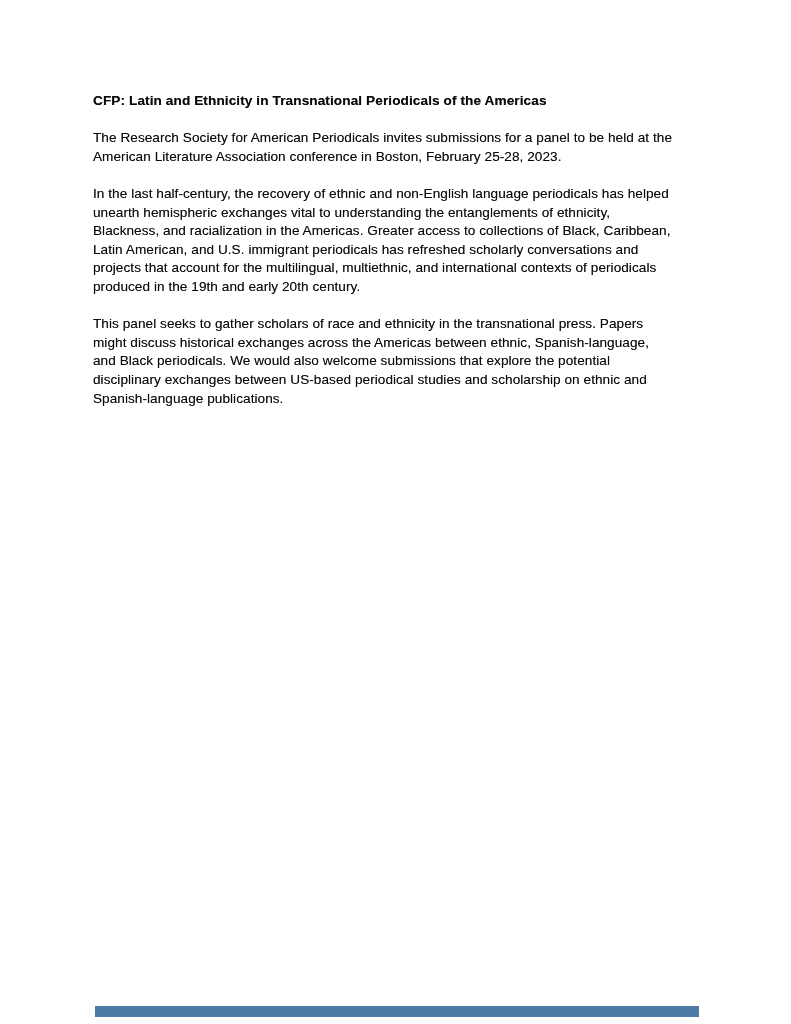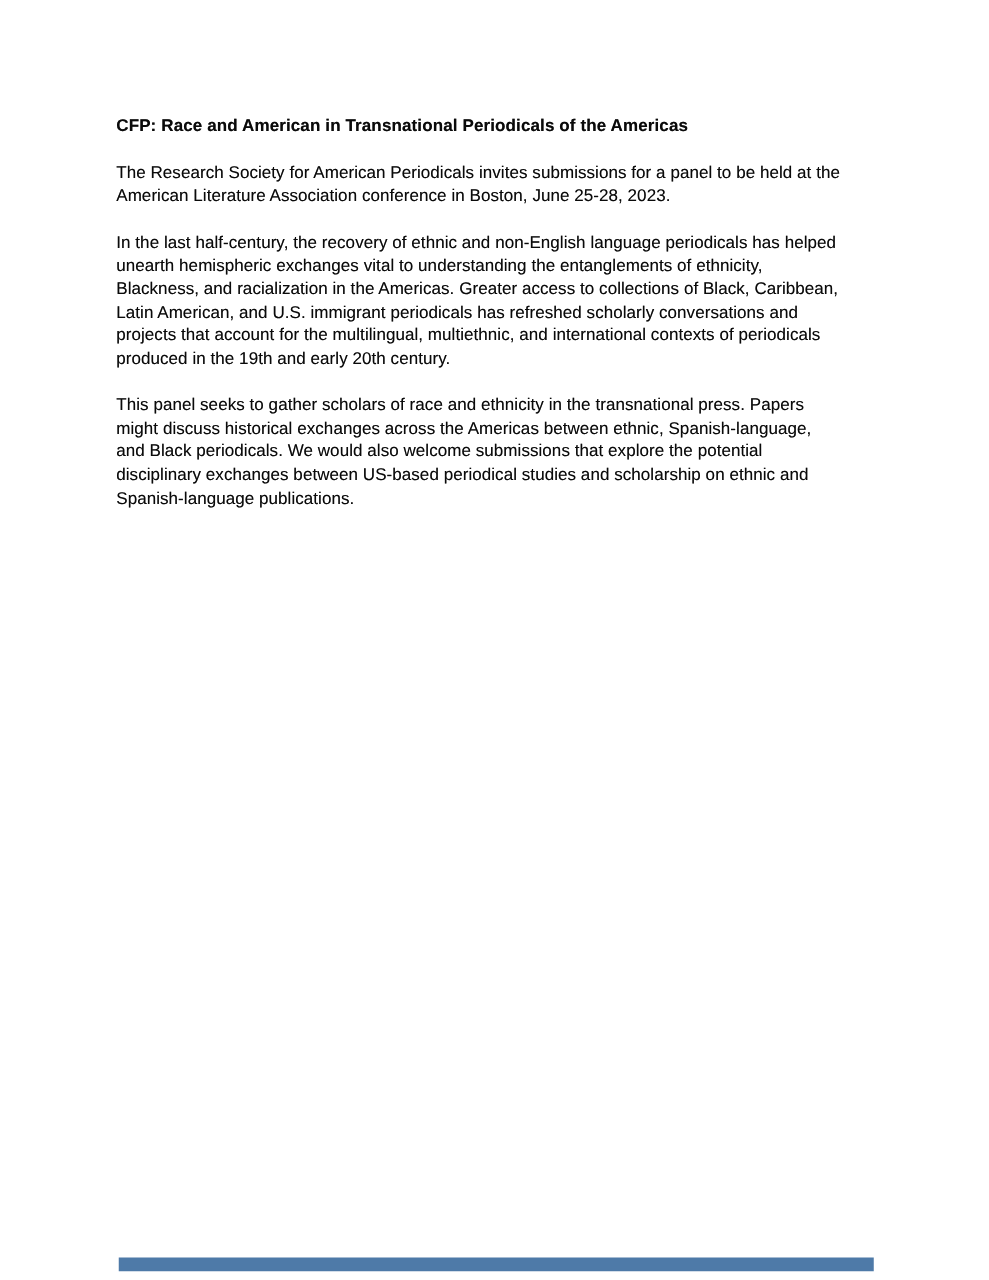--- a/index.html
+++ b/index.html
@@ -46,24 +46,24 @@
     width: 604px;
     height: 11px;
     background: #4e7aa8;
   }
 </style>
 </head>
 <body>
 
 <div class="page">
   <div class="doc">
-    <h1 class="doc-title">CFP: Race and American in Transnational Periodicals of the Americas</h1>
+    <h1 class="doc-title">CFP: Latin and Ethnicity in Transnational Periodicals of the Americas</h1>
 
     <div class="para">The Research Society for American Periodicals invites submissions for a panel to be held at the
-American Literature Association conference in Boston, June 25-28, 2023.</div>
+American Literature Association conference in Boston, February 25-28, 2023.</div>
 
     <div class="para">In the last half-century, the recovery of ethnic and non-English language periodicals has helped
 unearth hemispheric exchanges vital to understanding the entanglements of ethnicity,
 Blackness, and racialization in the Americas. Greater access to collections of Black, Caribbean,
 Latin American, and U.S. immigrant periodicals has refreshed scholarly conversations and
 projects that account for the multilingual, multiethnic, and international contexts of periodicals
 produced in the 19th and early 20th century.</div>
 
     <div class="para">This panel seeks to gather scholars of race and ethnicity in the transnational press. Papers
 might discuss historical exchanges across the Americas between ethnic, Spanish-language,

